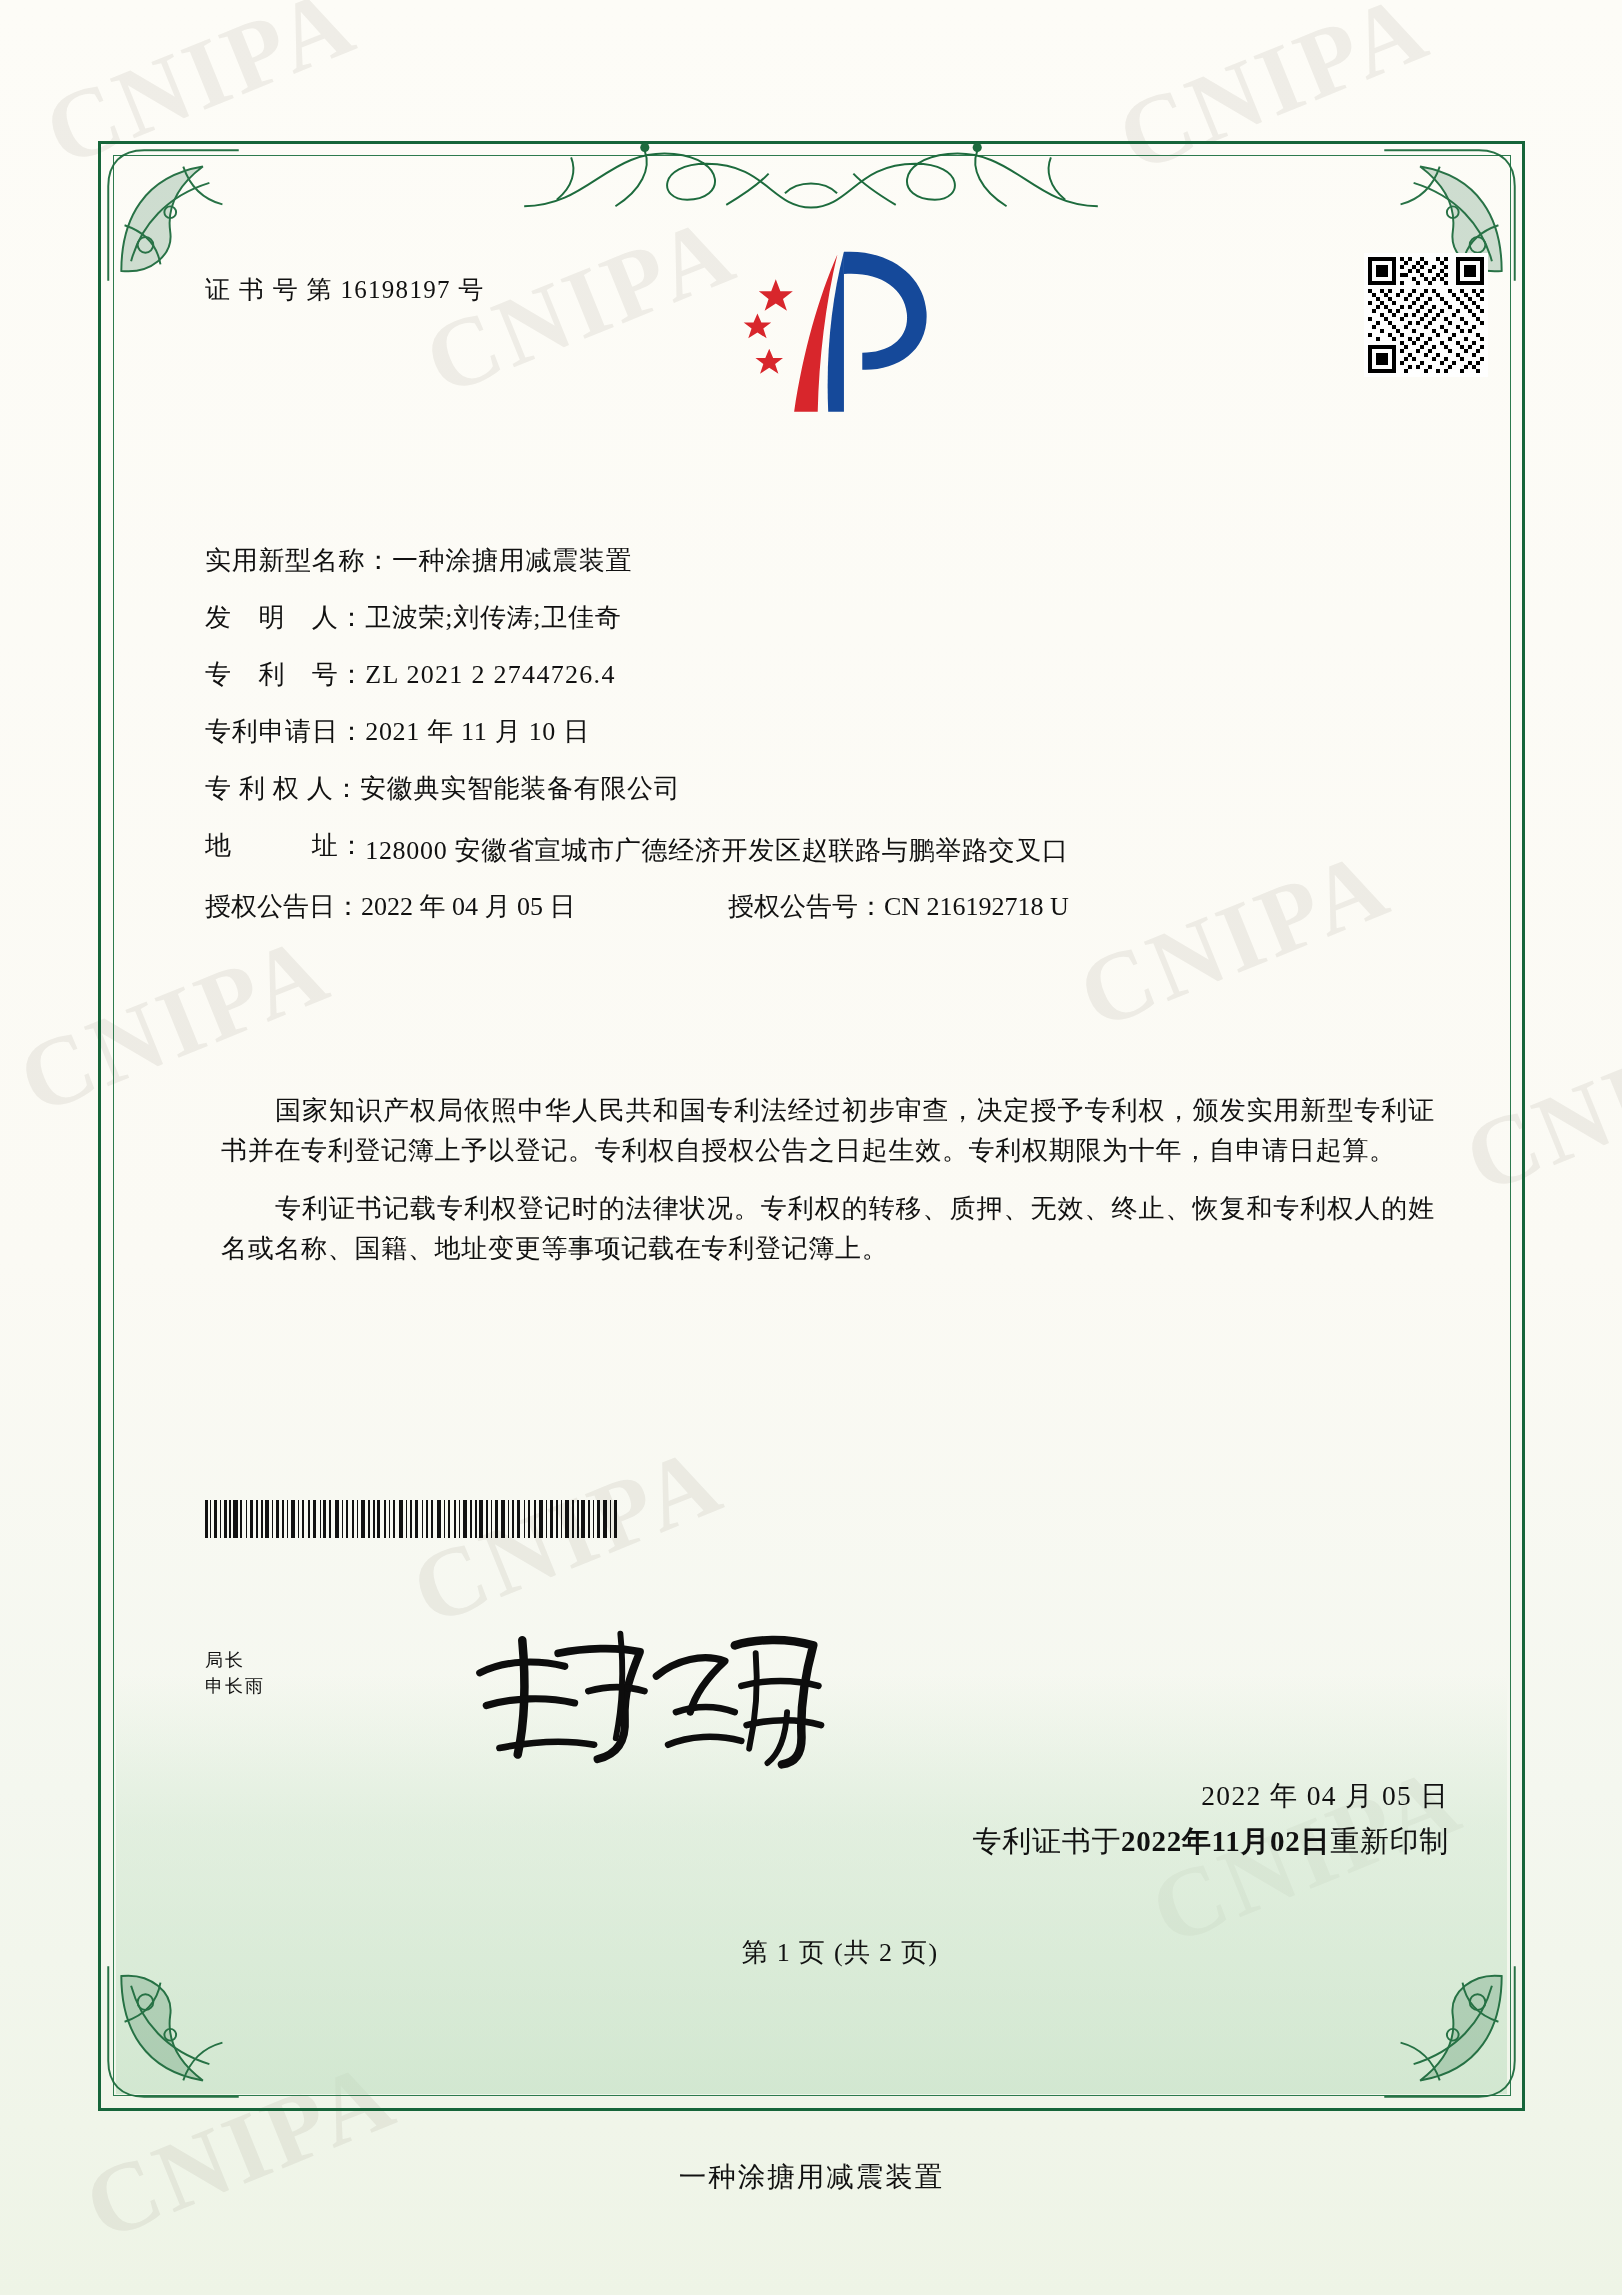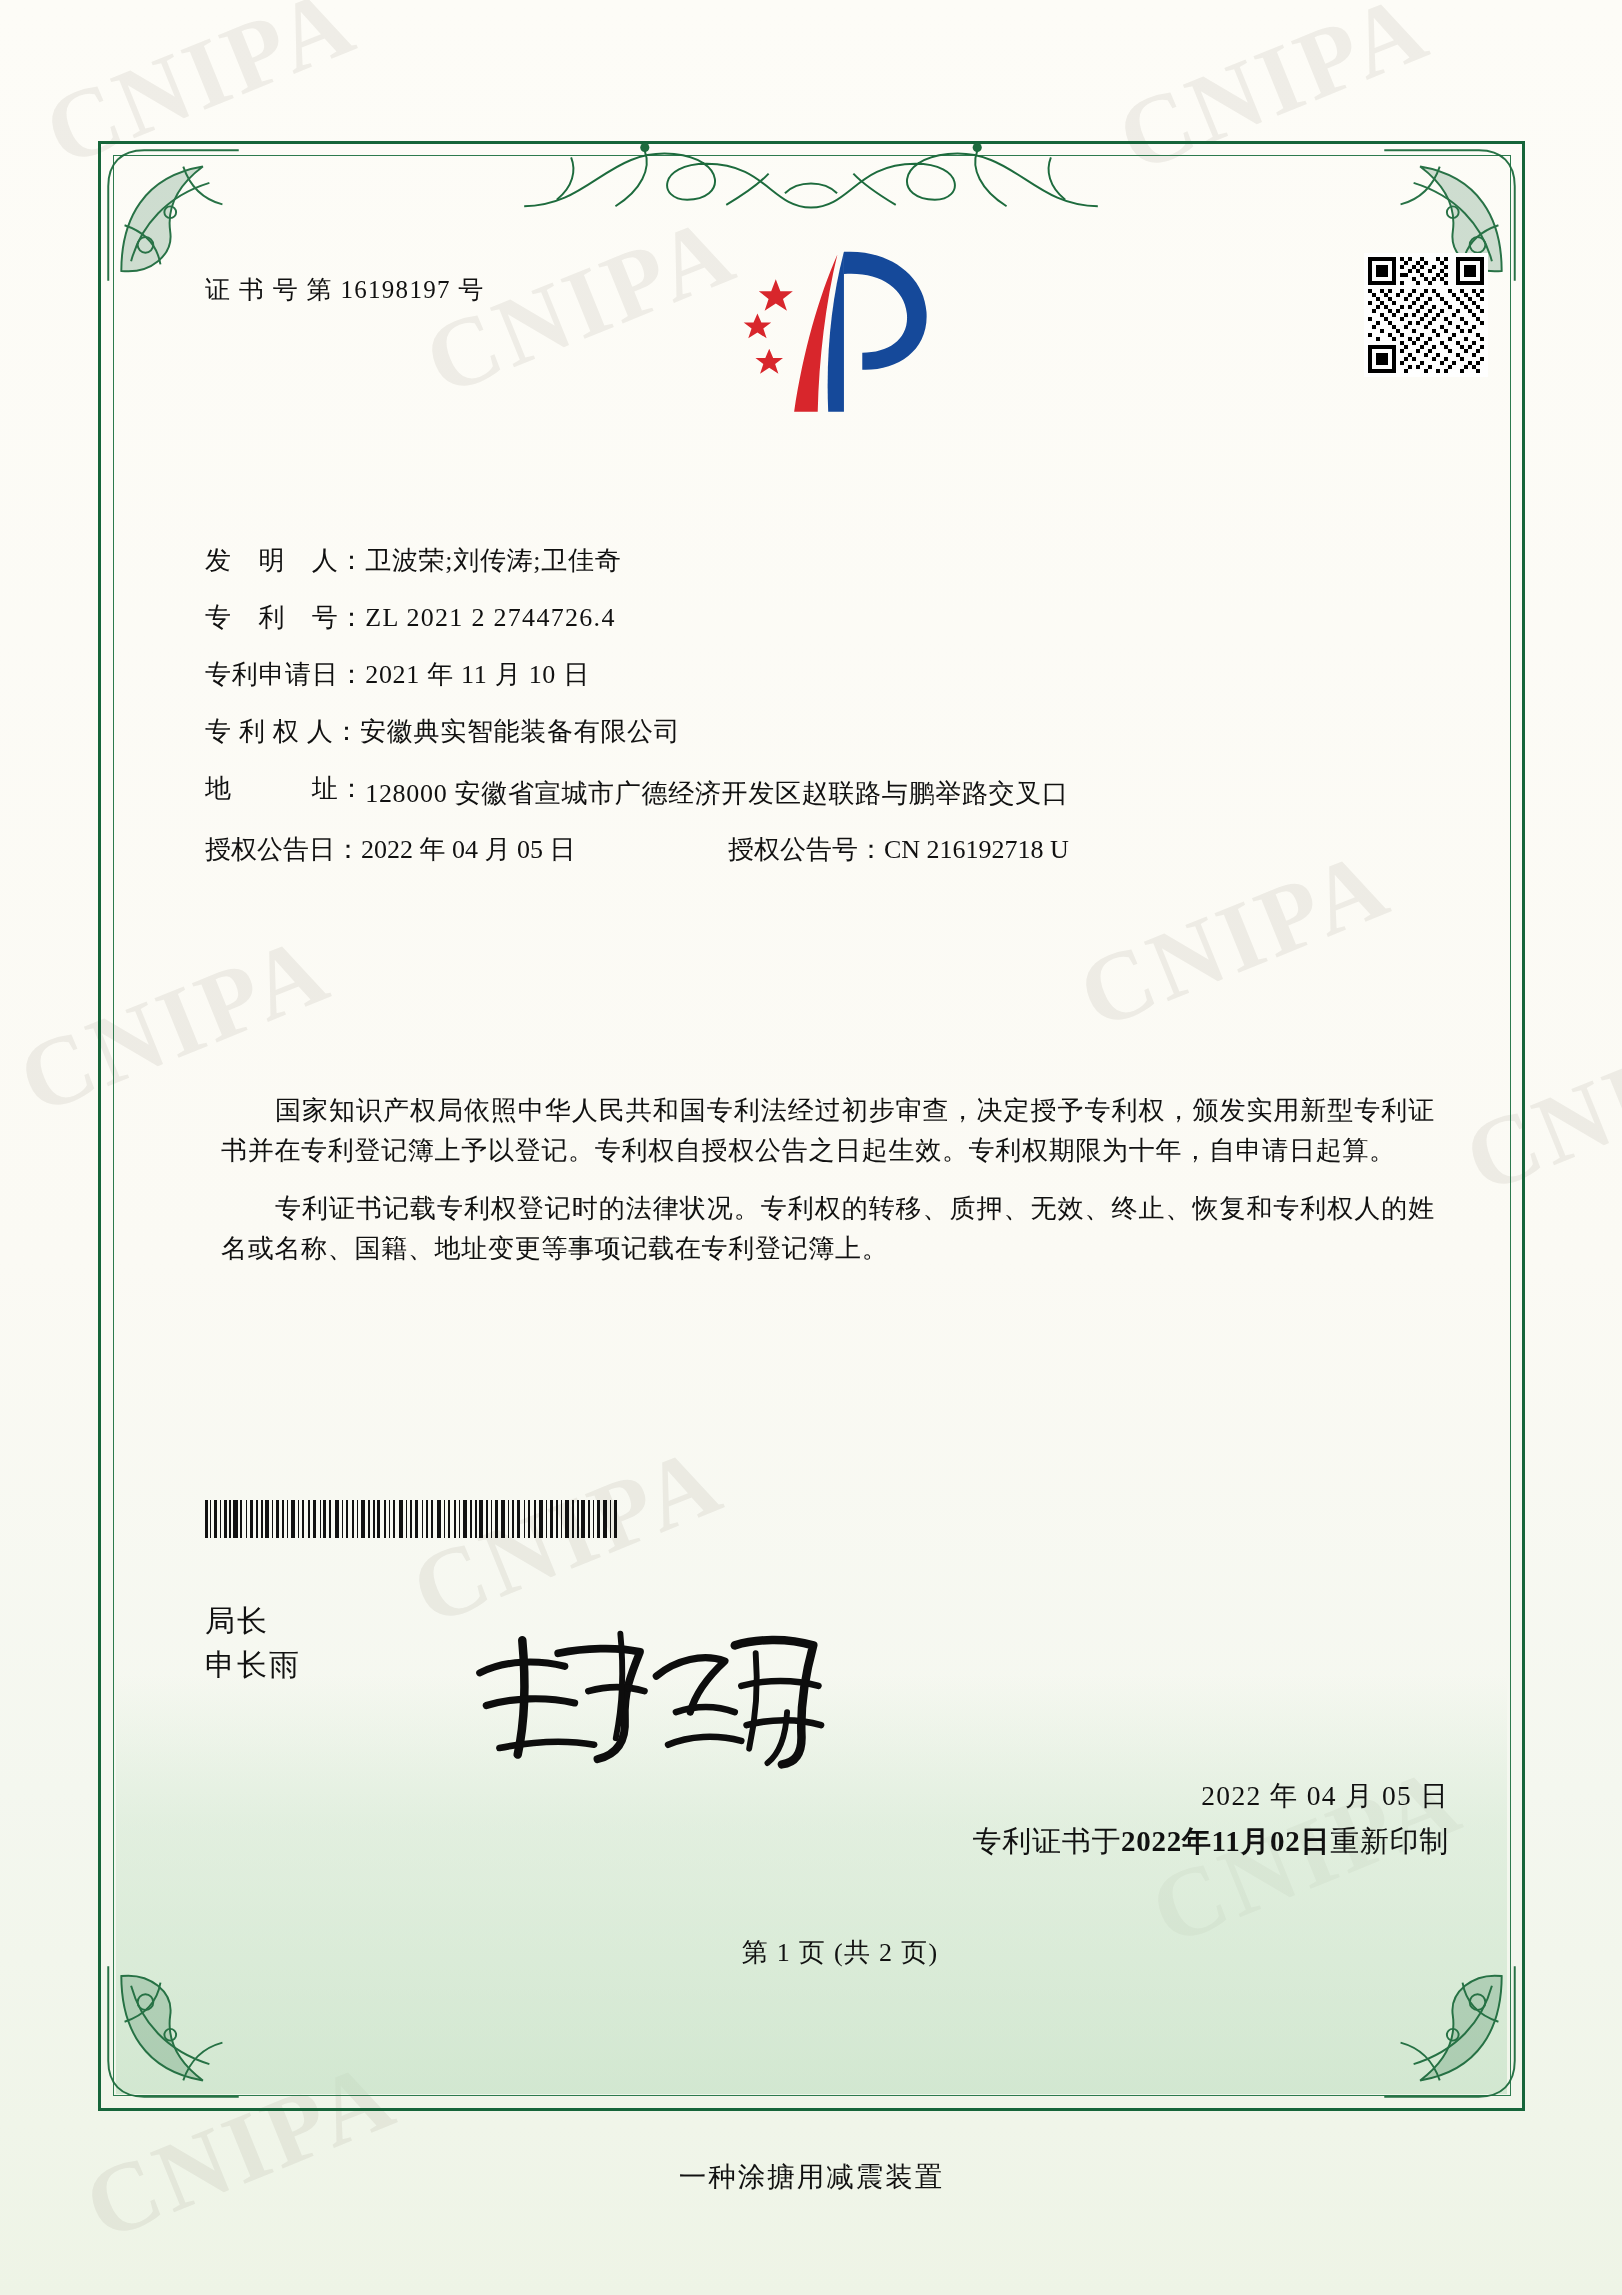--- a/index.html
+++ b/index.html
@@ -192,22 +192,22 @@
     left: 92px;
     top: 1345px;
     width: 432px;
     height: 38px;
   }
   .barcode svg { width: 100%; height: 100%; display: block; }
 
   .director {
     position: absolute;
     left: 92px;
-    top: 1444px;
-    font-size: 30px;
+    top: 1492px;
+    font-size: 18px;
     line-height: 1.45;
     color: #111;
     letter-spacing: 2px;
   }
 
   .signature {
     position: absolute;
     left: 347px;
     top: 1459px;
     width: 458px;
@@ -563,20 +563,24 @@
           <polygon points="92,60 99,78 118,78 103,90 109,108 92,97 75,108 81,90 66,78 85,78"></polygon>
           <polygon points="64,112 70,126 85,126 73,135 78,150 64,141 50,150 55,135 43,126 58,126"></polygon>
           <polygon points="82,166 88,180 103,180 91,189 96,204 82,195 68,204 73,189 61,180 76,180"></polygon>
         </g>
       </svg>
     </div>
 
 
     <div class="fields">
       <div class="field-row">
+        <span class="field-label">实用新型名称：</span>
+        <span class="field-value">一种涂搪用减震装置</span>
+      </div>
+      <div class="field-row">
         <span class="field-label">发　明　人：</span>
         <span class="field-value">卫波荣;刘传涛;卫佳奇</span>
       </div>
       <div class="field-row">
         <span class="field-label">专　利　号：</span>
         <span class="field-value mono-sp">ZL 2021 2 2744726.4</span>
       </div>
       <div class="field-row">
         <span class="field-label">专利申请日：</span>
         <span class="field-value">2021 年 11 月 10 日</span>

